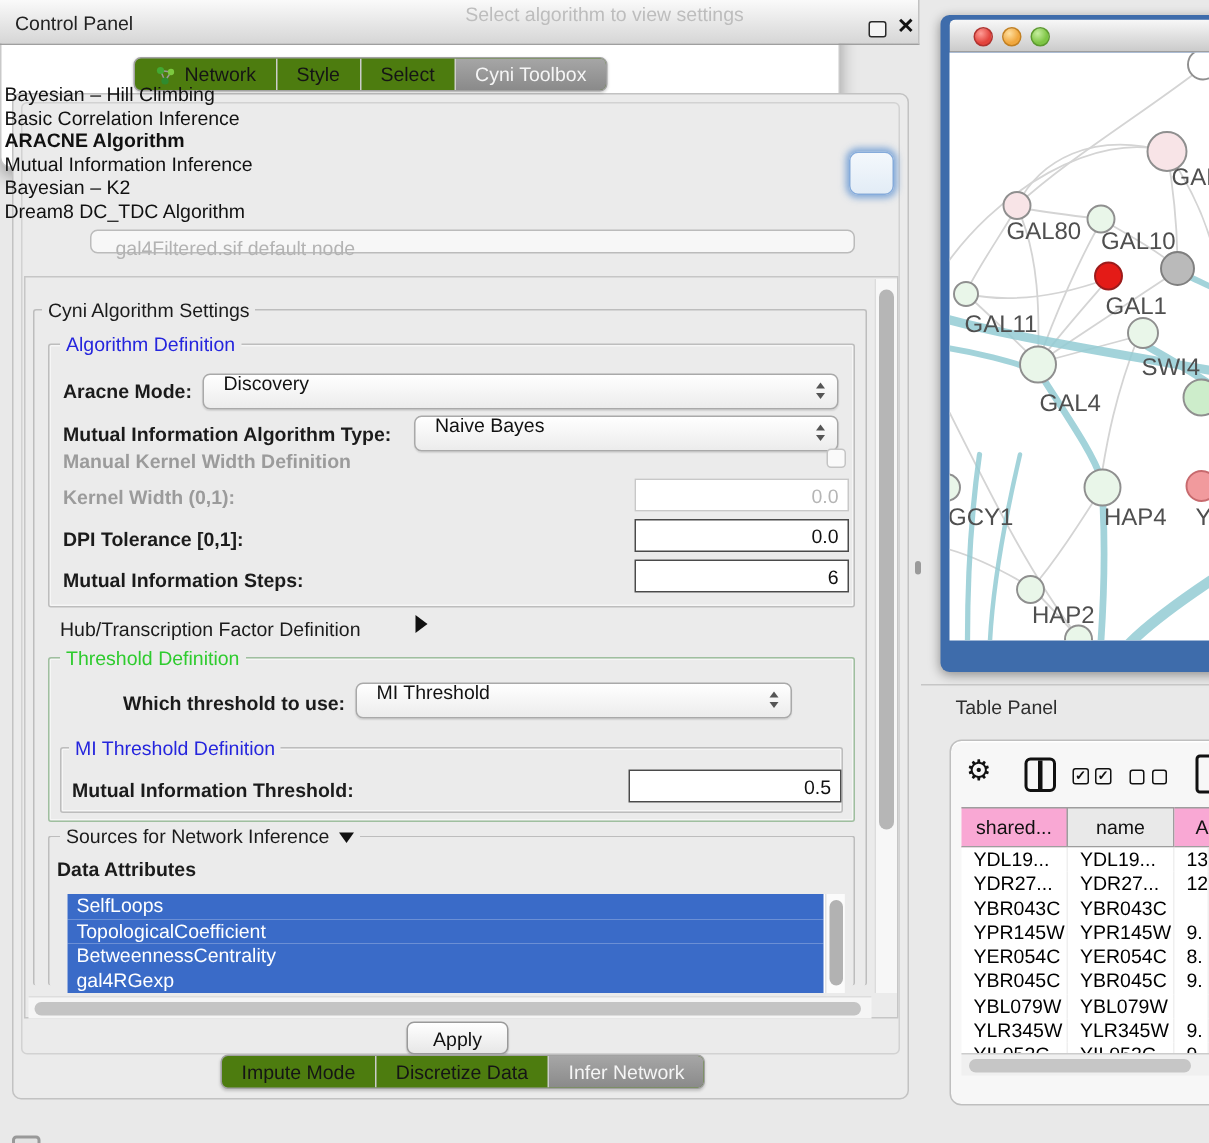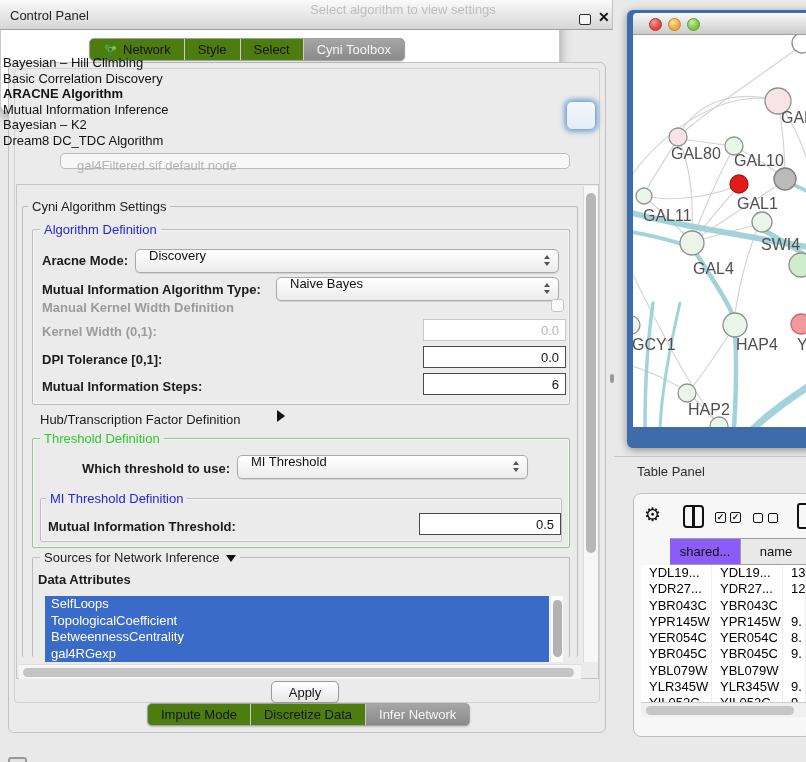--- a/index.html
+++ b/index.html
@@ -114,21 +114,21 @@
   .split-icon div { position:absolute; left:7.3px; top:0; width:2.4px; height:100%; background:#111; }
   .cb-ico { position:absolute; width:11px; height:11px; border:1.7px solid #111; border-radius:2px;
     font-size:9px; font-weight:bold; line-height:9px; text-align:center; color:#111; }
   .cb-ico.empty { width:10px; height:10px; border-width:1.5px; }
   .doc-icon { position:absolute; left:797px; top:503px; width:16px; height:26px;
     border:2.4px solid #111; border-radius:3px; background:#f7f7f7; }
 
   .tbl-header { left:641px; top:538px; height:27px; display:flex; }
   .th { border-right:1px solid #9e9e9e; border-top:1px solid #9e9e9e; border-bottom:1px solid #9e9e9e;
     display:flex; align-items:center; justify-content:center; color:#111; overflow:hidden; }
-  .th.blue { background:#8b5cf6;margin-left:29px; }
+  .th.blue { background:#f9a8d4; }
   .th.gray { background:#e9e9e9; }
   .tbl-body { left:641px; top:565px; width:165px; height:137px; overflow:hidden; background:#fff; }
   .tr { display:flex; height:16.3px; line-height:16.3px; color:#000; }
   .td { overflow:hidden; white-space:nowrap; padding-left:8px; border-right:1px solid #efefef; }
   .tp-hscroll { left:641px; top:702px; width:165px; height:15px; background:#f0f0f0; border-top:1px solid #ccc; }
   .tp-hthumb { position:absolute; left:5px; top:3px; width:148px; height:9px; background:#c6c6c6; border-radius:5px; }
 
   .splitter-dot { left:610px; top:374px; width:4px; height:9px; background:#9a9a9a; border-radius:2px; }
   .dock-icon { left:8px; top:757px; width:19px; height:20px; border:2px solid #999;
     border-radius:3px; background:#e3e3e3; }
@@ -171,21 +171,21 @@
 </div>
 
 <div class="abs focus-frag"></div>
 <div class="abs ghost-combo">
   <span>gal4Filtered.sif default node</span>
 </div>
 
 <div class="popup">
   <div class="popup-header">Select algorithm to view settings</div>
   <div class="popup-item" style="top:17px;">Bayesian – Hill Climbing</div>
-  <div class="popup-item" style="top:32.5px;">Basic Correlation Discovery</div>
+  <div class="popup-item" style="top:32.5px;">Basic Correlation Inference</div>
   <div class="popup-item b" style="top:48px;">ARACNE Algorithm</div>
   <div class="popup-item" style="top:63.5px;">Mutual Information Inference</div>
   <div class="popup-item" style="top:79px;">Bayesian – K2</div>
   <div class="popup-item" style="top:94.5px;">Dream8 DC_TDC Algorithm</div>
 </div>
 
 <div class="abs scrollpane"></div>
 
 <div class="group nobottom" style="left:22px; top:206px; width:556px; height:451px;"></div>
 <span class="legend" style="left:28px; top:199px;">Cyni Algorithm Settings</span>

